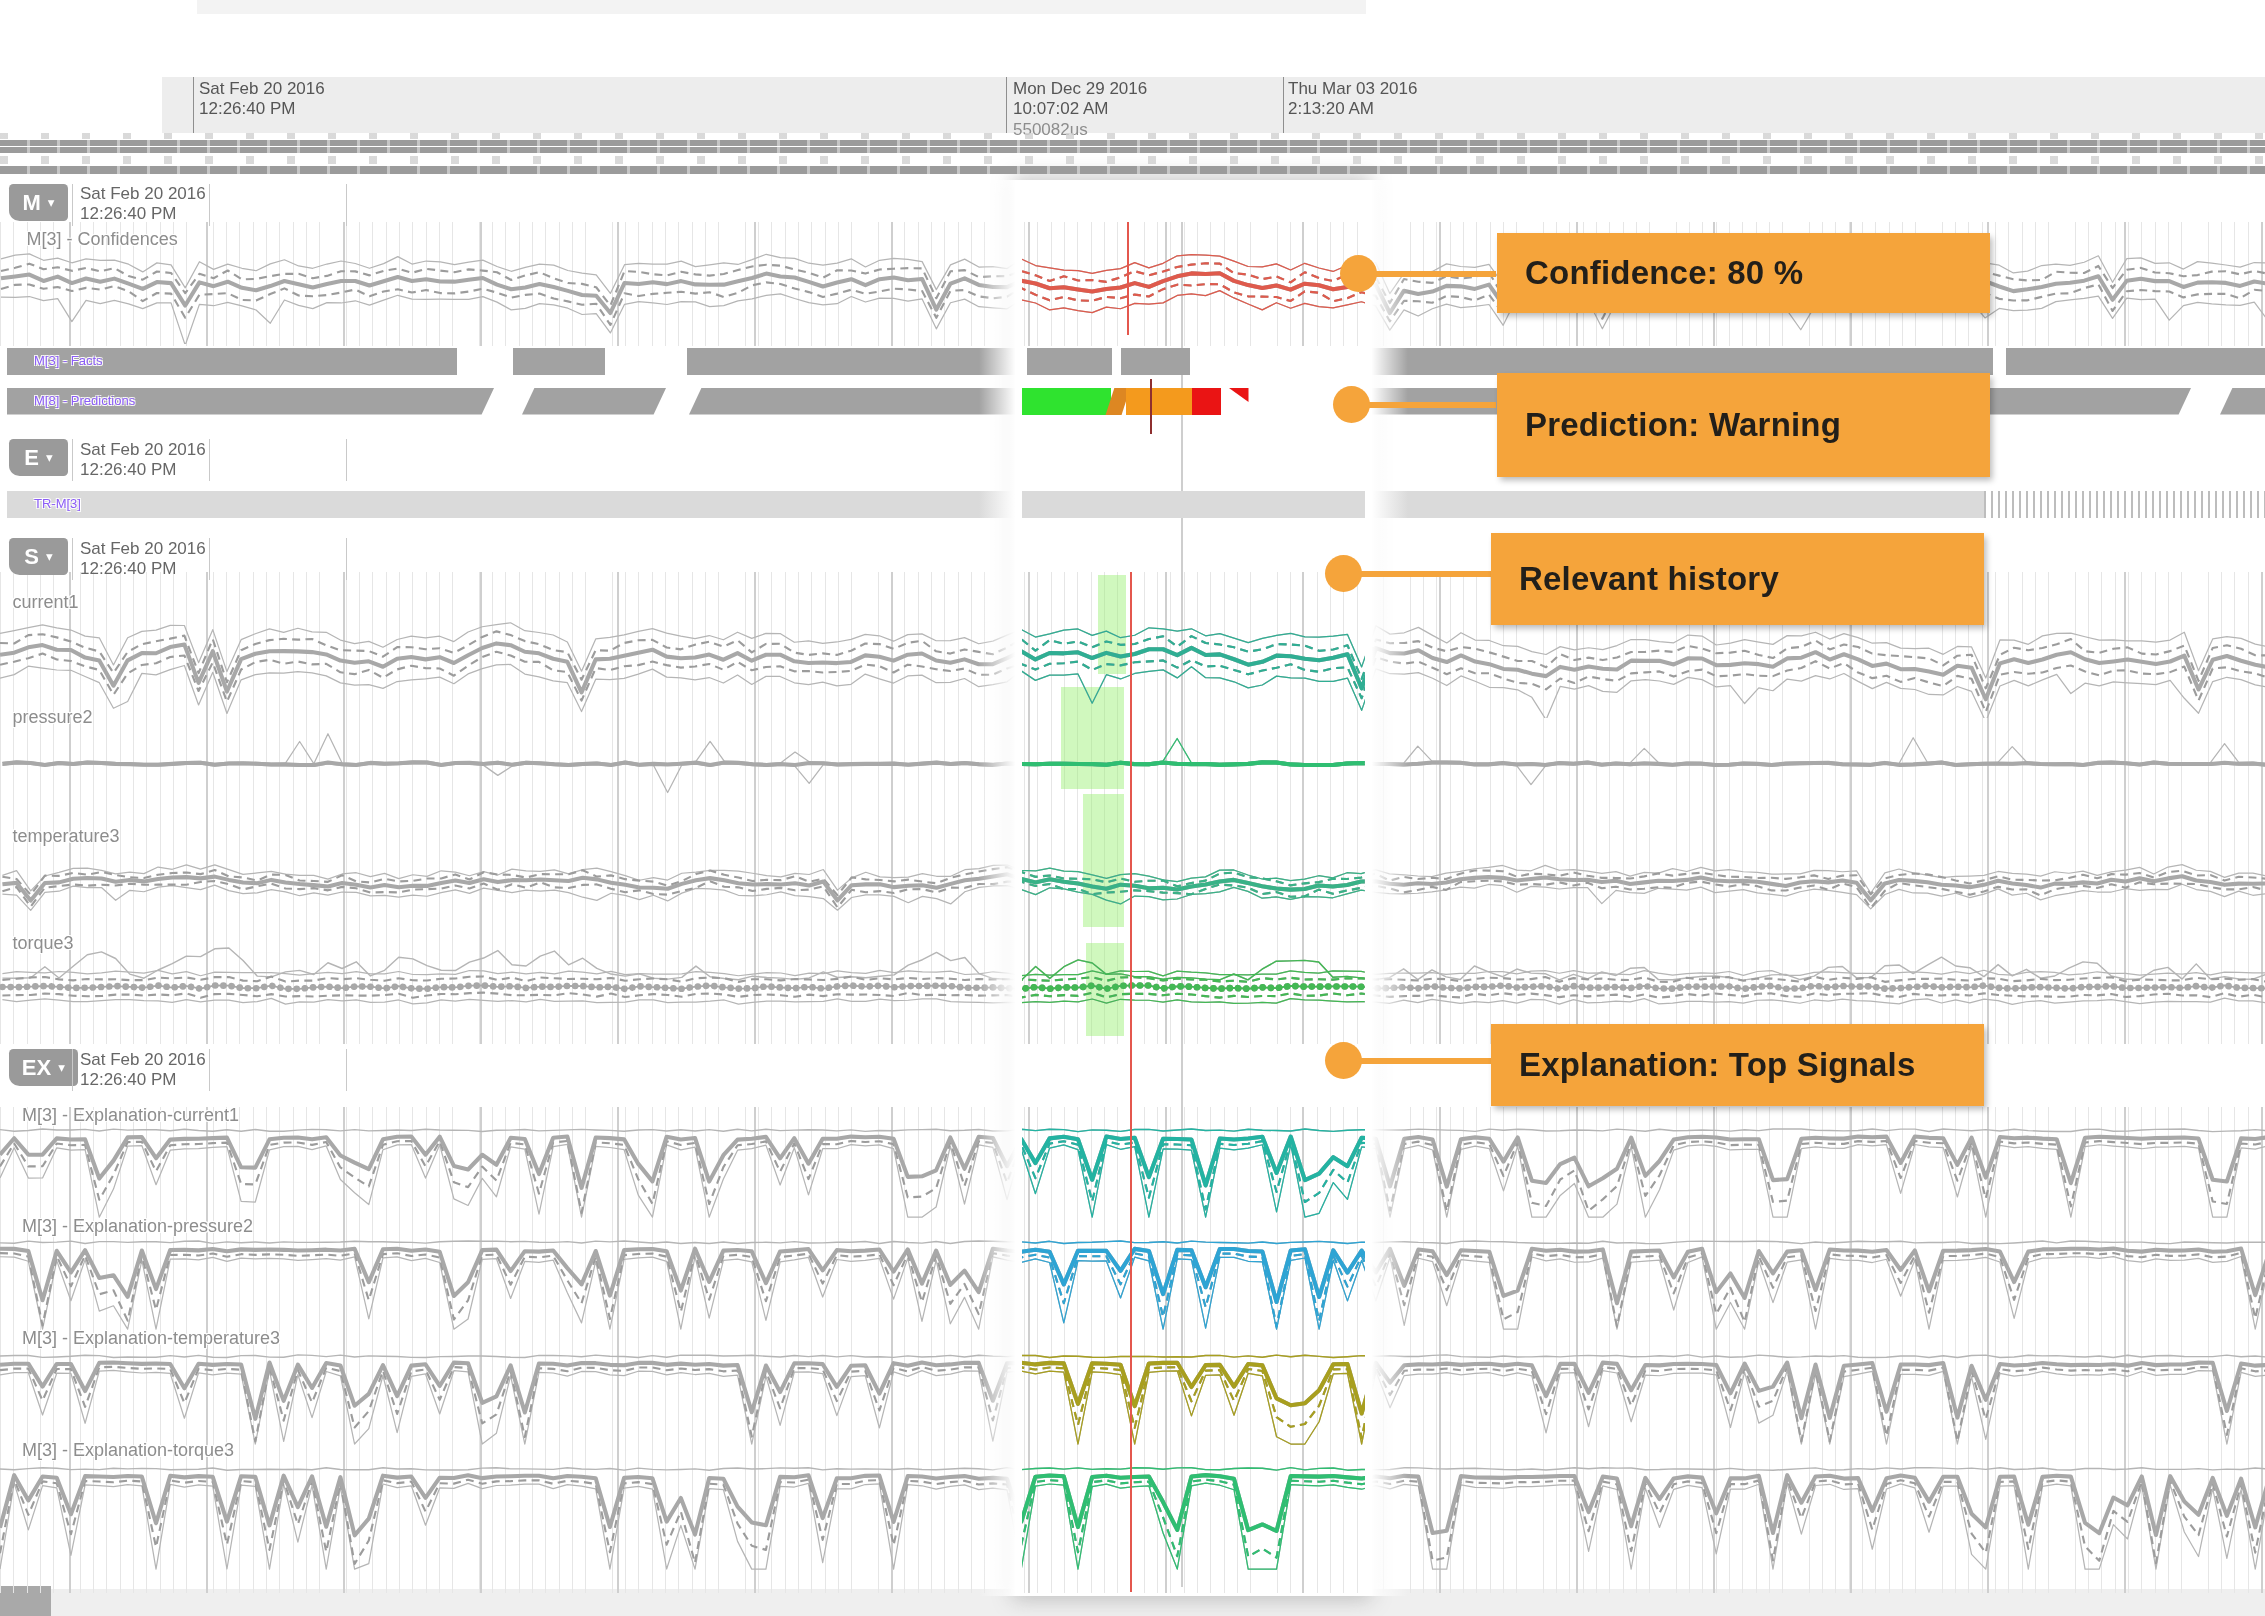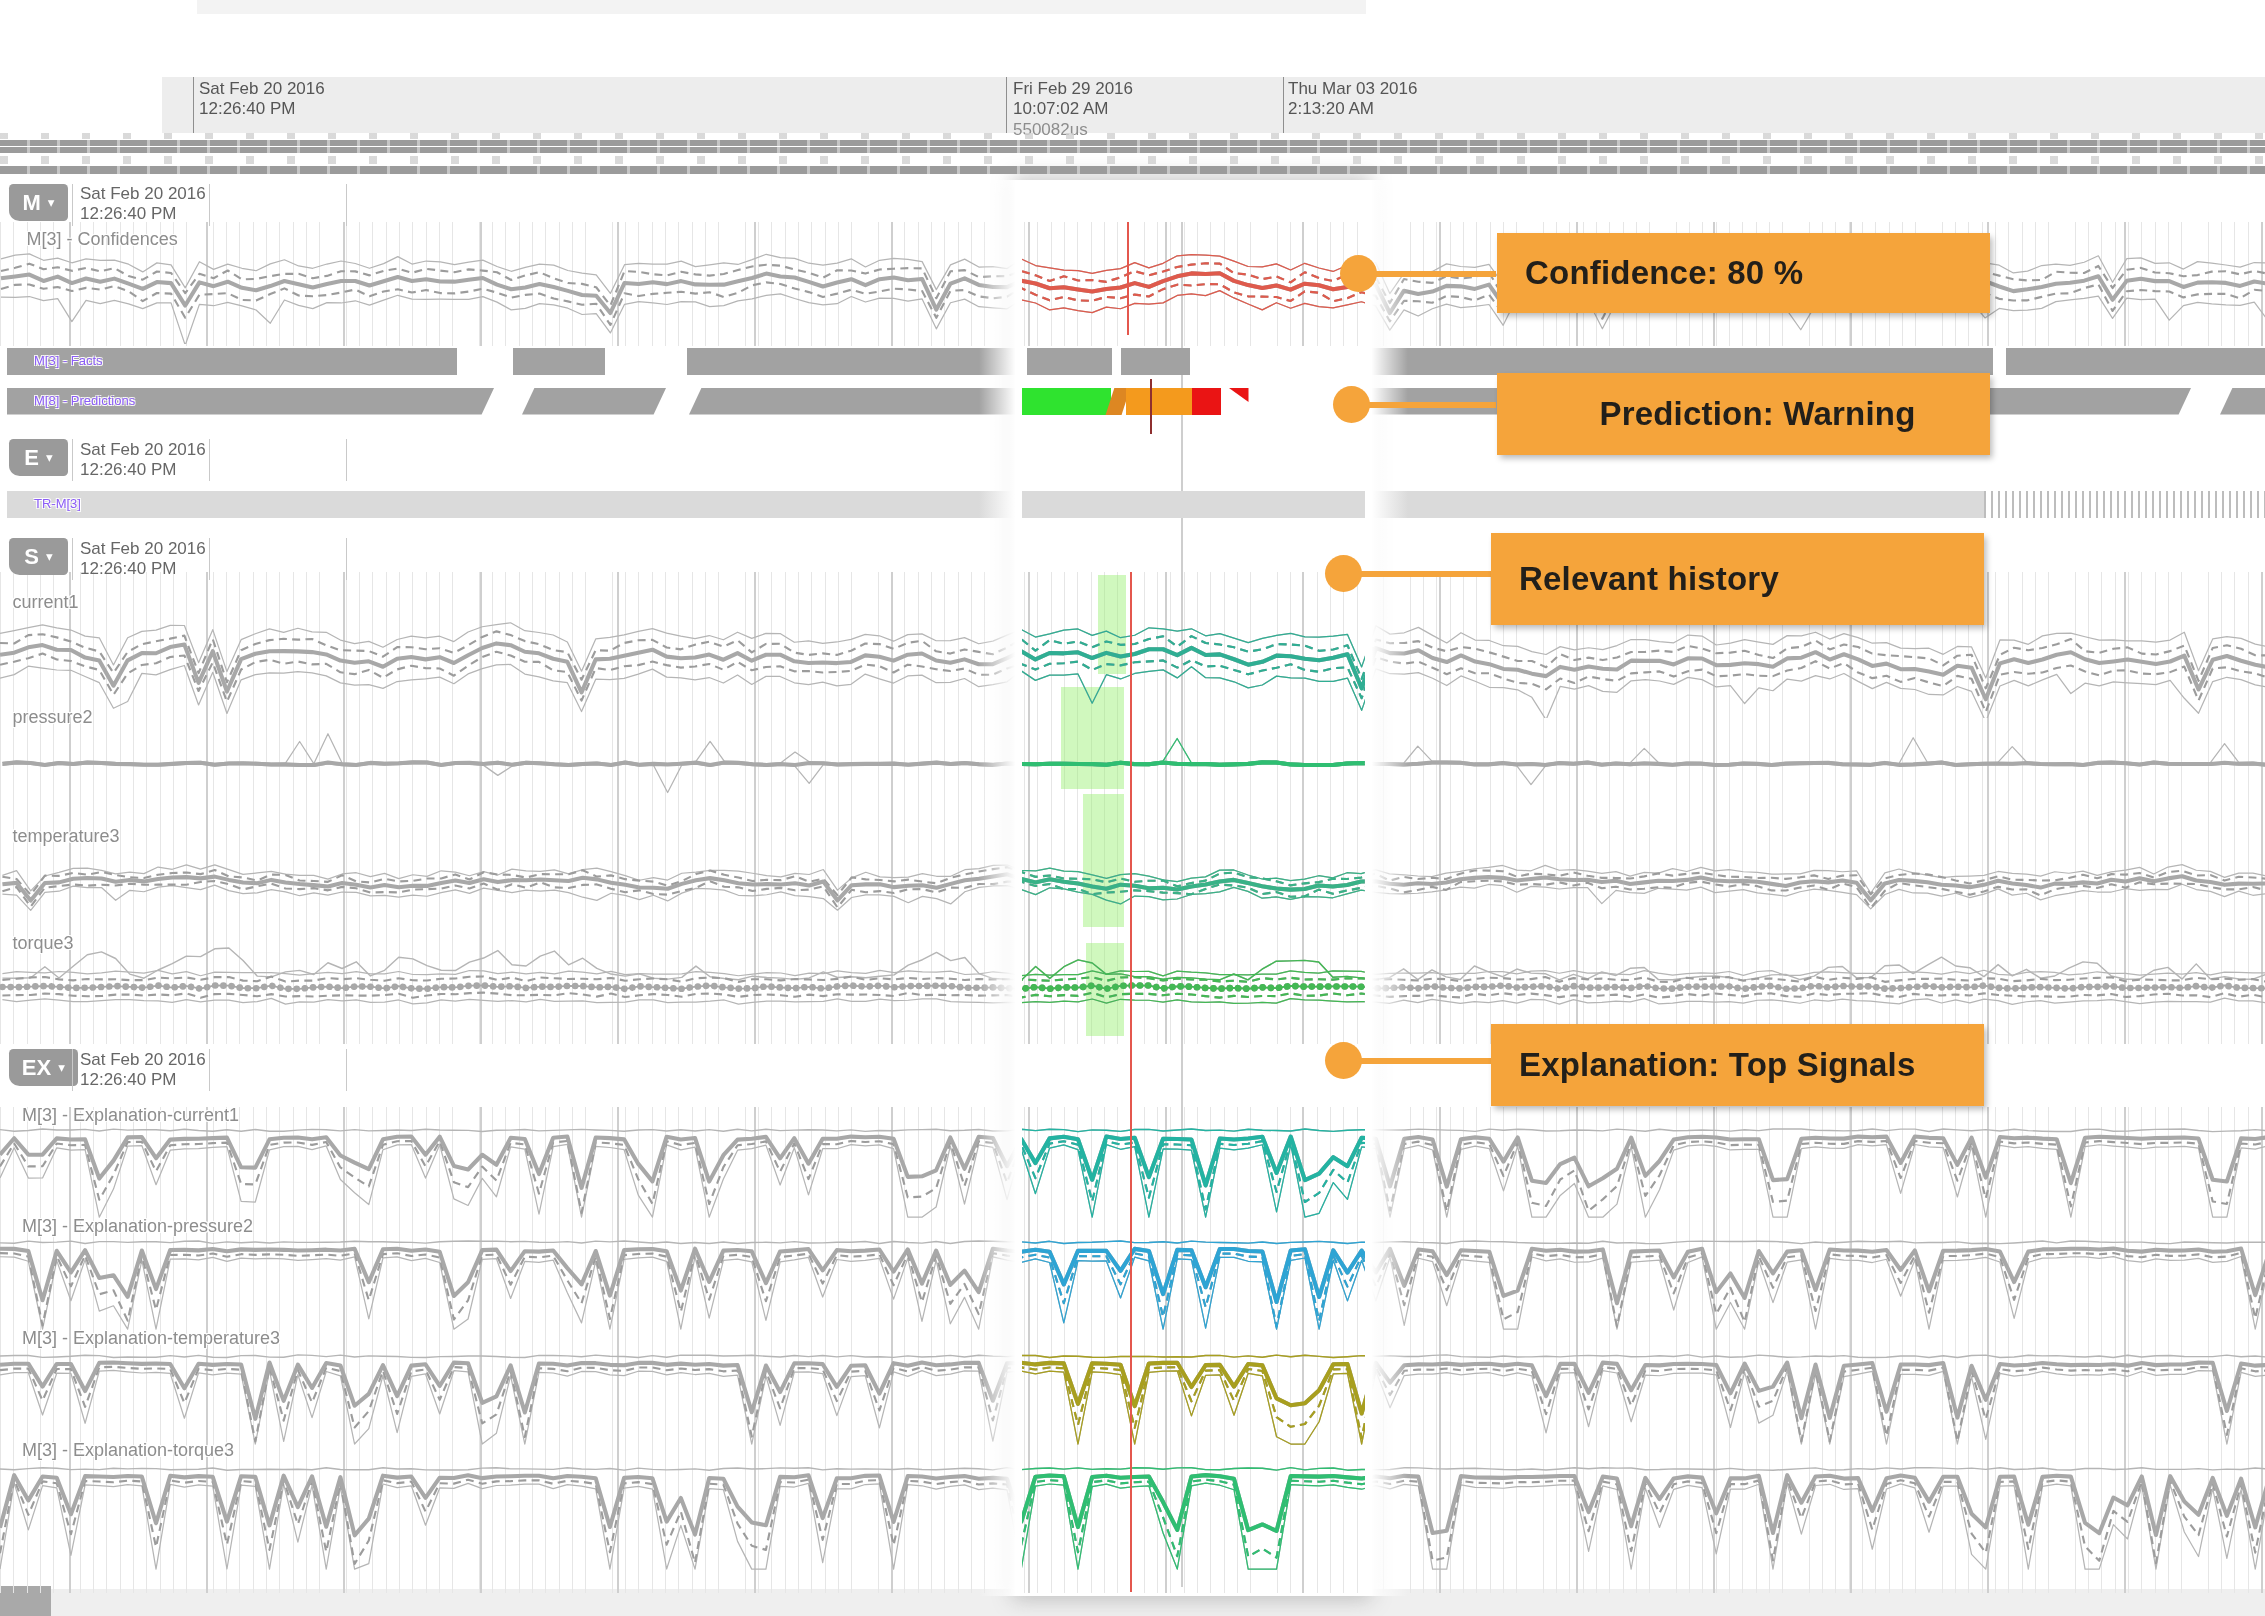--- a/index.html
+++ b/index.html
@@ -55,21 +55,21 @@
     <div class="colshadow" style="left: 1016px; top: 180px; width: 352px; height: 1416px;"></div>
     <div class="hdrstrip" style="left: 162px; top: 77px; width: 2103px; height: 56px;"></div>
     <div class="vline" style="left: 193px; top: 77px; height: 56px; background: rgb(143, 143, 143);"></div>
     <div class="vline" style="left: 1006px; top: 77px; height: 56px; background: rgb(143, 143, 143);"></div>
     <div class="vline" style="left: 1283px; top: 77px; height: 56px; background: rgb(143, 143, 143);"></div>
     <div class="datelabel" style="left: 199px; top: 79px;">
       <div>Sat Feb 20 2016</div>
       <div>12:26:40 PM</div>
     </div>
     <div class="datelabel" style="left: 1013px; top: 79px;">
-      <div>Fri Feb 29 2016</div>
+      <div>Mon Dec 29 2016</div>
       <div>10:07:02 AM</div>
       <div class="us">550082us</div>
     </div>
     <div class="datelabel" style="left: 1288px; top: 79px;">
       <div>Thu Mar 03 2016</div>
       <div>2:13:20 AM</div>
     </div>
     <div class="tickrow" style="top: 133px; height: 6.2px;"></div>
     <div class="dashbar" style="top: 140px; height: 6.2px;"></div>
     <div class="dashbar" style="top: 147px; height: 6.2px;"></div>
@@ -344,21 +344,21 @@
     <div class="cursor" style="left: 1130px; top: 572px; height: 1020px; background: rgb(228, 87, 77);"></div>
     <div class="fade" style="left: 979px; top: 180px; width: 43px; height: 1416px; background: linear-gradient(90deg, rgba(255, 255, 255, 0), rgb(255, 255, 255) 85%);"></div>
     <div class="fade" style="left: 1365px; top: 180px; width: 43px; height: 1416px; background: linear-gradient(90deg, rgb(255, 255, 255) 15%, rgba(255, 255, 255, 0));"></div>
     <div class="callout-line" style="left: 1358px; top: 271px; width: 138px; background: rgb(245, 164, 59);"></div>
     <div class="callout-dot" style="left: 1340px; top: 255px; width: 37px; height: 37px; background: rgb(245, 164, 59);"></div>
     <div class="callout-box" style="left: 1497px; top: 233px; width: 465px; height: 80px; background: rgb(245, 164, 59); color: rgb(34, 31, 26); align-items: center;">
       <span>Confidence: 80 %</span>
     </div>
     <div class="callout-line" style="left: 1351px; top: 402px; width: 145px; background: rgb(245, 164, 59);"></div>
     <div class="callout-dot" style="left: 1333px; top: 386px; width: 37px; height: 37px; background: rgb(245, 164, 59);"></div>
-    <div class="callout-box" style="left: 1497px; top: 373px; width: 465px; height: 82px; background: rgb(245, 164, 59); color: rgb(34, 31, 26); justify-content: center;">
+    <div class="callout-box" style="left: 1497px; top: 373px; width: 465px; height: 104px; background: rgb(245, 164, 59); color: rgb(34, 31, 26);">
       <span>Prediction: Warning</span>
     </div>
     <div class="callout-line" style="left: 1343px; top: 571px; width: 148px; background: rgb(245, 164, 59);"></div>
     <div class="callout-dot" style="left: 1325px; top: 555px; width: 37px; height: 37px; background: rgb(245, 164, 59);"></div>
     <div class="callout-box" style="left: 1491px; top: 533px; width: 465px; height: 92px; background: rgb(245, 164, 59); color: rgb(34, 31, 26);">
       <span>Relevant history</span>
     </div>
     <div class="callout-line" style="left: 1343px; top: 1058px; width: 148px; background: rgb(245, 164, 59);"></div>
     <div class="callout-dot" style="left: 1325px; top: 1042px; width: 37px; height: 37px; background: rgb(245, 164, 59);"></div>
     <div class="callout-box" style="left: 1491px; top: 1024px; width: 465px; height: 82px; background: rgb(245, 164, 59); color: rgb(34, 31, 26);">

